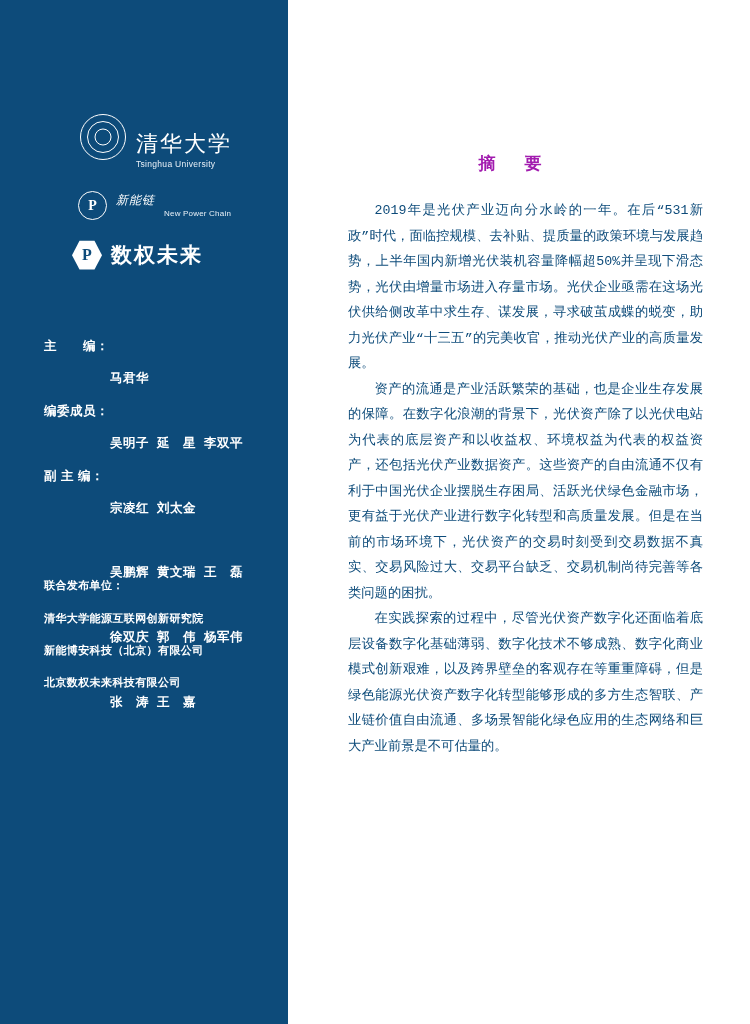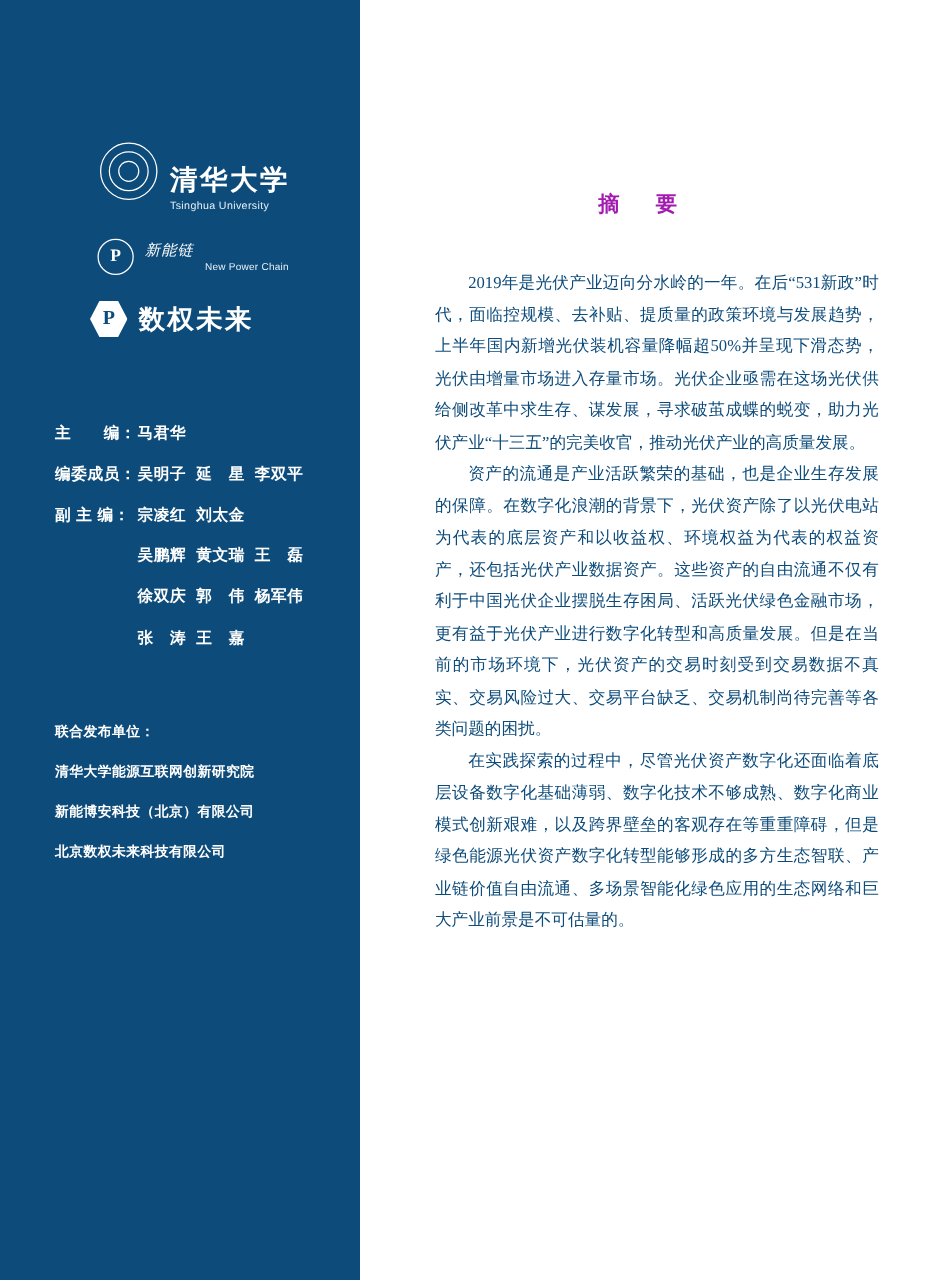--- a/index.html
+++ b/index.html
@@ -80,21 +80,21 @@
     border: 1.2px solid #ffffff;
   }
   .tsinghua-text {
     margin-left: 10px;
   }
   .tsinghua-cn {
     font-family: "DejaVu Serif", "Liberation Serif", serif;
     font-size: 22px;
     letter-spacing: 2px;
     line-height: 1.1;
-    font-weight: bold;
+    font-weight: normal;
     margin-top: 28px;
   }
   .tsinghua-en {
     font-size: 8.5px;
     letter-spacing: 0.3px;
     margin-top: 3px;
     color: #e8f0f7;
   }
   .logo-npc {
     margin-top: 22px;
@@ -169,20 +169,21 @@
     margin-bottom: 19px;
     font-weight: bold;
     letter-spacing: 0.5px;
   }
   .credit-label {
     flex: 0 0 66px;
     white-space: pre;
   }
   .credit-value {
     white-space: pre;
+    margin-top: 32px;
   }
   .credit-row.cont .credit-label {
     flex: 0 0 66px;
   }
   .publishers {
     position: absolute;
     top: 578px;
     left: 0;
     width: 250px;
     font-size: 11px;
@@ -219,28 +220,28 @@
     width: 450px;
     text-align: center;
     color: #a21caf;
     font-weight: bold;
     font-size: 17px;
     letter-spacing: 6px;
     font-family: "DejaVu Sans", sans-serif;
   }
   .abstract-body {
     position: absolute;
-    top: 213px;
+    top: 198px;
     left: 60px;
     width: 355px;
     color: #0d4b7a;
     font-size: 13.3px;
     line-height: 1.92;
     text-align: justify;
-    font-family: Liberation Serif, serif;
+    font-family: Liberation Mono, monospace;
   }
   .abstract-body p {
     margin: 0;
     text-indent: 2em;
   }
 </style>
 </head>
 <body>
 
 <div class="page">

